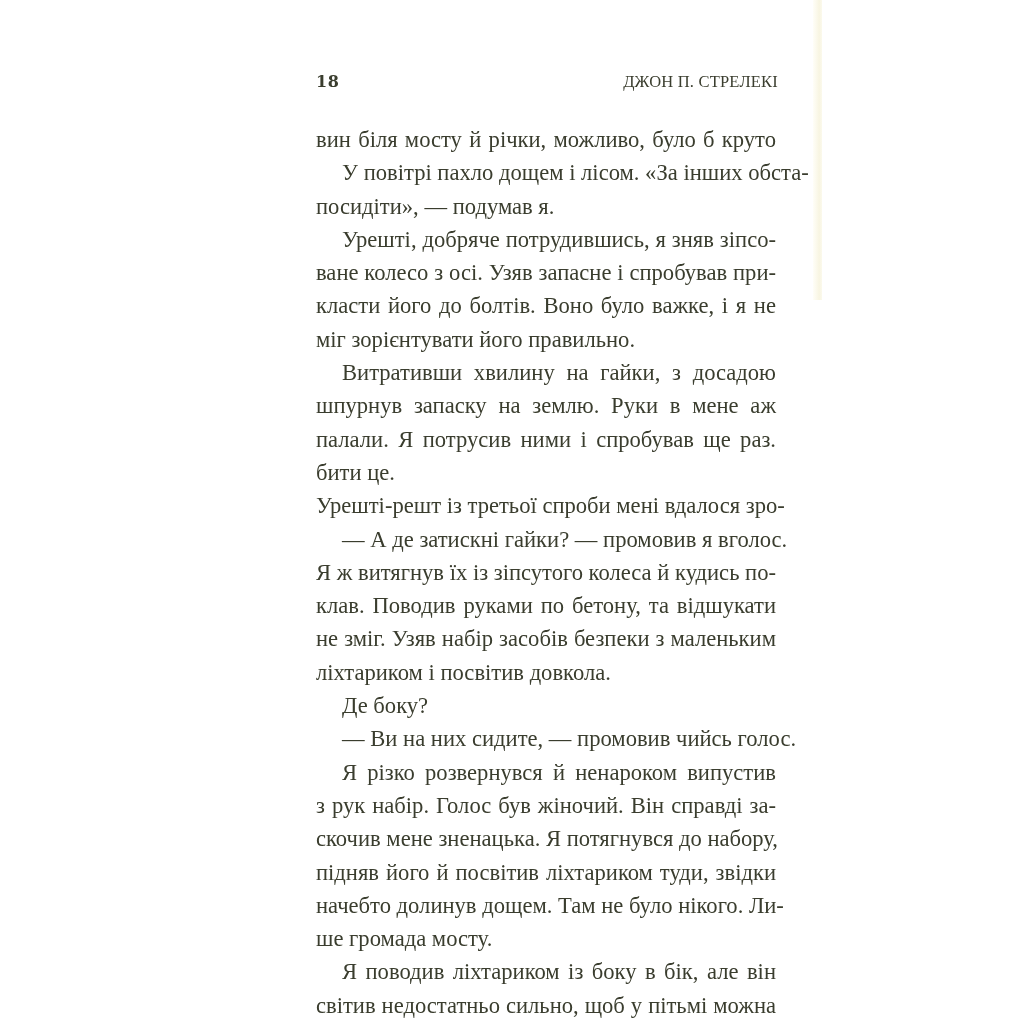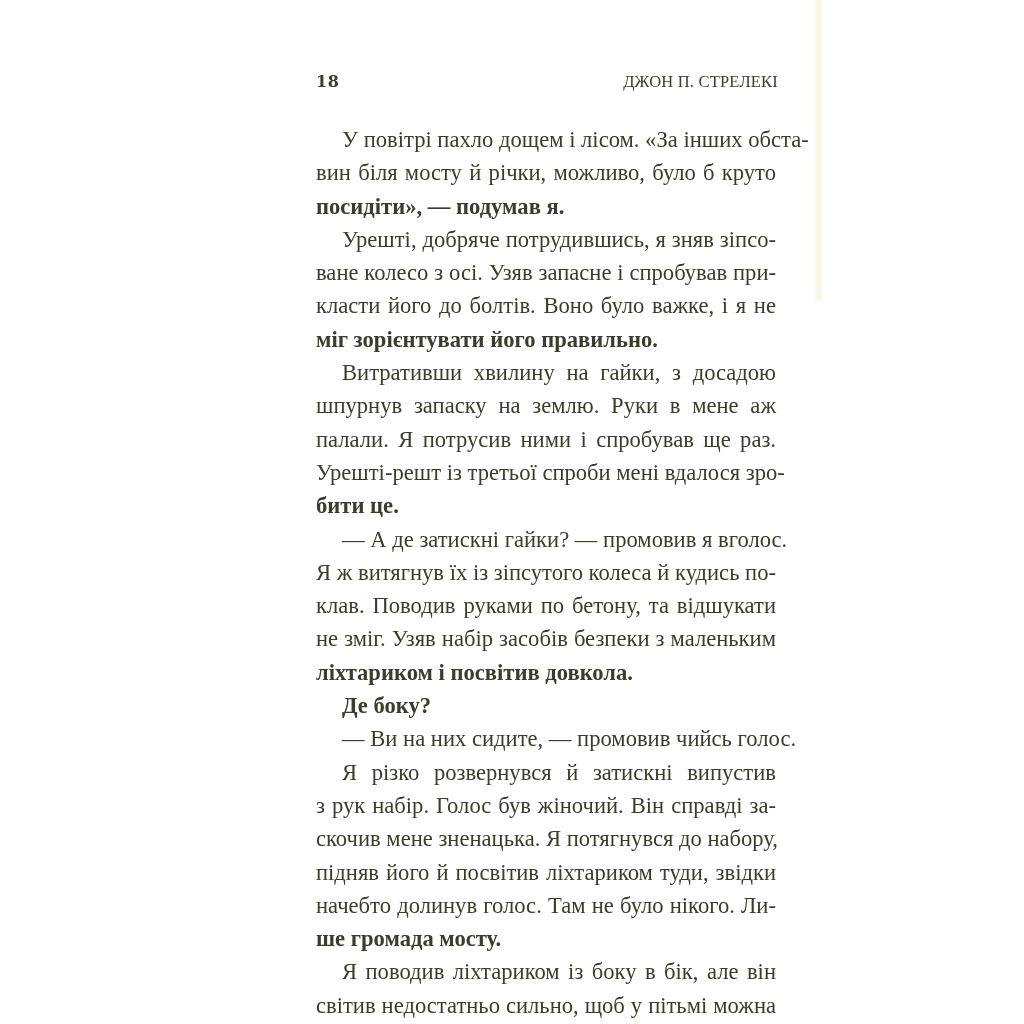--- a/index.html
+++ b/index.html
@@ -67,57 +67,56 @@
       white-space: nowrap;
       text-align: justify;
       text-align-last: justify;
       height: 33.3px;
     }
     .line.indent {
       padding-left: 26px;
     }
     .line.last {
       text-align-last: left;
-      font-weight: bold;
     }
   </style>
 </head>
 <body>
 
 <div class="page">
   <div class="page-edge"></div>
 
   <div class="running-head">
     <span class="folio">18</span>
     <span class="author">ДЖОН П. СТРЕЛЕКІ</span>
   </div>
 
   <div class="body-text">
+    <span class="line">вин біля мосту й річки, можливо, було б круто</span>
     <span class="line indent">У повітрі пахло дощем і лісом. «За інших обста-</span>
-    <span class="line">вин біля мосту й річки, можливо, було б круто</span>
     <span class="line last">посидіти», — подумав я.</span>
     <span class="line indent">Урешті, добряче потрудившись, я зняв зіпсо-</span>
     <span class="line">ване колесо з осі. Узяв запасне і спробував при-</span>
     <span class="line">класти його до болтів. Воно було важке, і я не</span>
     <span class="line last">міг зорієнтувати його правильно.</span>
     <span class="line indent">Витративши хвилину на гайки, з досадою</span>
     <span class="line">шпурнув запаску на землю. Руки в мене аж</span>
     <span class="line">палали. Я потрусив ними і спробував ще раз.</span>
+    <span class="line last">бити це.</span>
     <span class="line">Урешті-решт із третьої спроби мені вдалося зро-</span>
-    <span class="line last">бити це.</span>
     <span class="line indent">— А де затискні гайки? — промовив я вголос.</span>
     <span class="line">Я ж витягнув їх із зіпсутого колеса й кудись по-</span>
     <span class="line">клав. Поводив руками по бетону, та відшукати</span>
     <span class="line">не зміг. Узяв набір засобів безпеки з маленьким</span>
     <span class="line last">ліхтариком і посвітив довкола.</span>
     <span class="line indent last">Де боку?</span>
     <span class="line indent">— Ви на них сидите, — промовив чийсь голос.</span>
-    <span class="line indent">Я різко розвернувся й затискні випустив</span>
+    <span class="line indent">Я різко розвернувся й ненароком випустив</span>
     <span class="line">з рук набір. Голос був жіночий. Він справді за-</span>
     <span class="line">скочив мене зненацька. Я потягнувся до набору,</span>
     <span class="line">підняв його й посвітив ліхтариком туди, звідки</span>
-    <span class="line">начебто долинув голос. Там не було нікого. Ли-</span>
+    <span class="line">начебто долинув дощем. Там не було нікого. Ли-</span>
     <span class="line last">ше громада мосту.</span>
     <span class="line indent">Я поводив ліхтариком із боку в бік, але він</span>
     <span class="line">світив недостатньо сильно, щоб у пітьмі можна</span>
     <span class="line last">було розгледіти щось віддалене.</span>
   </div>
 </div>
 
 </body></html>

